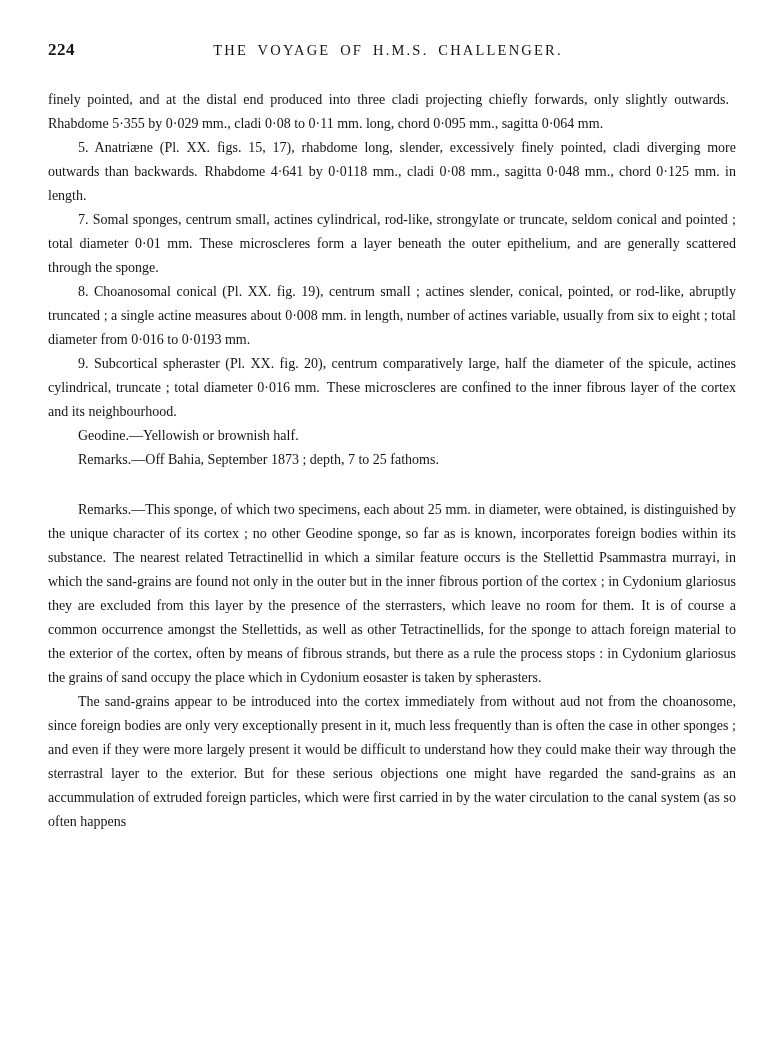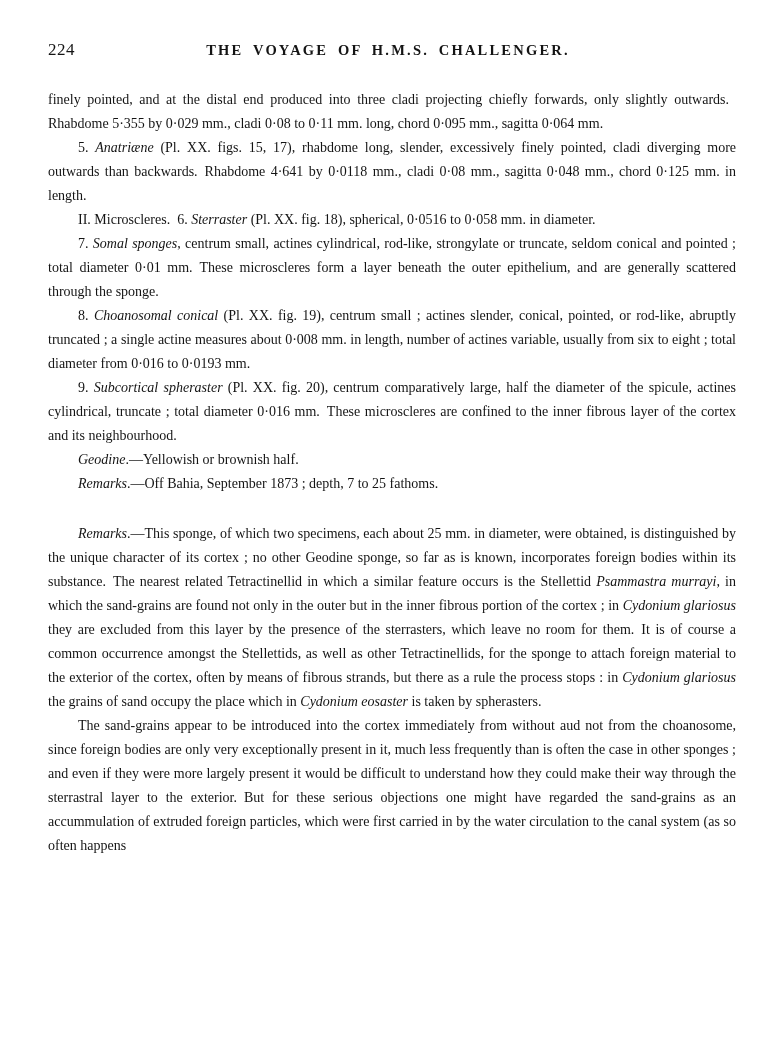--- a/index.html
+++ b/index.html
@@ -24,66 +24,64 @@
   .page-header {
     position: relative;
     height: 24px;
     margin-bottom: 24px;
   }
   .page-number {
     position: absolute;
     left: 0;
     top: 0;
     font-size: 17px;
-    font-weight: 400;
+    font-weight: 700;
     letter-spacing: 0.5px;
   }
   .running-title {
     position: absolute;
     left: 0;
     right: 8px;
     top: 2px;
     text-align: center;
     font-size: 14.5px;
-    font-weight: 700;
+    font-weight: 400;
     letter-spacing: 2.2px;
     word-spacing: 4px;
     white-space: nowrap;
   }
   .page-body {
     font-size: 14px;
     line-height: 24px;
   }
   .para {
     margin: 0;
     text-align: justify;
   }
   .para.indent {
     text-indent: 30px;
   }
   .para.gap {
     margin-top: 26px;
   }
   .it {
-    font-style: italic;
     margin-top: 44px;
   }
 </style>
 </head>
 <body>
 
 <div class="page">
   <header class="page-header">
     <span class="page-number">224</span>
     <span class="running-title">THE VOYAGE OF H.M.S. CHALLENGER.</span>
   </header>
   <main class="page-body">
       <p class="para"><span class="">finely pointed, and at the distal end produced into three cladi projecting chiefly forwards, only slightly outwards. Rhabdome 5·355 by 0·029 mm., cladi 0·08 to 0·11 mm. long, chord 0·095 mm., sagitta 0·064 mm.</span></p>
       <p class="para indent"><span class="">5. </span><span class="it">Anatriæne</span><span class=""> (Pl. XX. figs. 15, 17), rhabdome long, slender, excessively finely pointed, cladi diverging more outwards than backwards. Rhabdome 4·641 by 0·0118 mm., cladi 0·08 mm., sagitta 0·048 mm., chord 0·125 mm. in length.</span></p>
-      <p class="para indent"><span class="">II. Microscleres. 6. </span><span class="it">Sterraster</span><span class=""> (Pl. XX. fig. 18), spherical, 0·0516 to 0·058 mm. in diameter.</span></p>
       <p class="para indent"><span class="">7. </span><span class="it">Somal sponges</span><span class="">, centrum small, actines cylindrical, rod-like, strongylate or truncate, seldom conical and pointed ; total diameter 0·01 mm. These microscleres form a layer beneath the outer epithelium, and are generally scattered through the sponge.</span></p>
       <p class="para indent"><span class="">8. </span><span class="it">Choanosomal conical</span><span class=""> (Pl. XX. fig. 19), centrum small ; actines slender, conical, pointed, or rod-like, abruptly truncated ; a single actine measures about 0·008 mm. in length, number of actines variable, usually from six to eight ; total diameter from 0·016 to 0·0193 mm.</span></p>
       <p class="para indent"><span class="">9. </span><span class="it">Subcortical spheraster</span><span class=""> (Pl. XX. fig. 20), centrum comparatively large, half the diameter of the spicule, actines cylindrical, truncate ; total diameter 0·016 mm. These microscleres are confined to the inner fibrous layer of the cortex and its neighbourhood.</span></p>
       <p class="para indent"><span class="it">Geodine</span><span class="">.—Yellowish or brownish half.</span></p>
       <p class="para indent"><span class="it">Remarks</span><span class="">.—Off Bahia, September 1873 ; depth, 7 to 25 fathoms.</span></p>
       <p class="para indent gap"><span class="it">Remarks</span><span class="">.—This sponge, of which two specimens, each about 25 mm. in diameter, were obtained, is distinguished by the unique character of its cortex ; no other Geodine sponge, so far as is known, incorporates foreign bodies within its substance. The nearest related Tetractinellid in which a similar feature occurs is the Stellettid </span><span class="it">Psammastra murrayi</span><span class="">, in which the sand-grains are found not only in the outer but in the inner fibrous portion of the cortex ; in </span><span class="it">Cydonium glariosus</span><span class=""> they are excluded from this layer by the presence of the sterrasters, which leave no room for them. It is of course a common occurrence amongst the Stellettids, as well as other Tetractinellids, for the sponge to attach foreign material to the exterior of the cortex, often by means of fibrous strands, but there as a rule the process stops : in </span><span class="it">Cydonium glariosus</span><span class=""> the grains of sand occupy the place which in </span><span class="it">Cydonium eosaster</span><span class=""> is taken by spherasters.</span></p>
       <p class="para indent"><span class="">The sand-grains appear to be introduced into the cortex immediately from without aud not from the choanosome, since foreign bodies are only very exceptionally present in it, much less frequently than is often the case in other sponges ; and even if they were more largely present it would be difficult to understand how they could make their way through the sterrastral layer to the exterior. But for these serious objections one might have regarded the sand-grains as an accummulation of extruded foreign particles, which were first carried in by the water circulation to the canal system (as so often happens</span></p>
     </main>
 </div>
 

